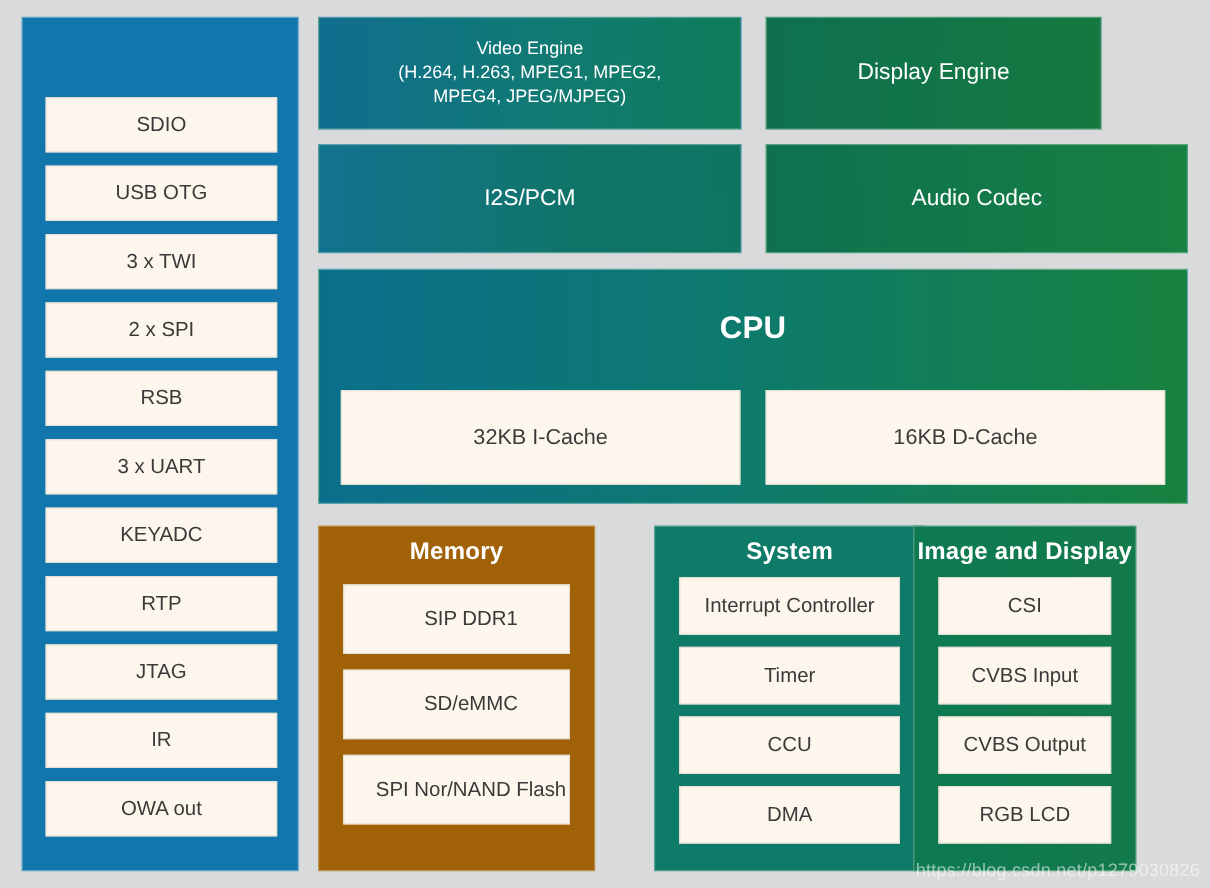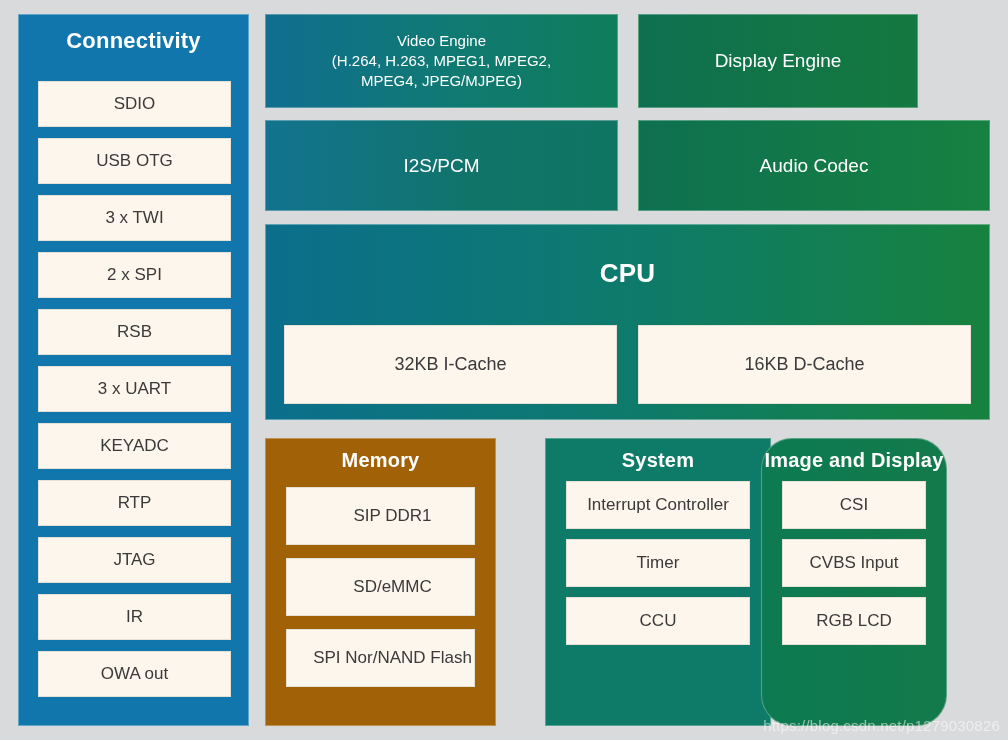--- a/index.html
+++ b/index.html
@@ -188,21 +188,20 @@
     background: #0e7a68;
     margin-left: 31px;
   }
   #system .chip-list { top: 42px; gap: 10px; }
   #system .chip { height: 48px; }
 
   #image-display {
     left: 761px;
     width: 186px;
     background: linear-gradient(to right, #0d7a52 0%, #137a4a 100%);
-    border-radius: 31px;
   }
   #image-display .chip-list { top: 42px; gap: 10px; }
   #image-display .chip { height: 48px; }
 
   
   #watermark {
     position: absolute;
     right: 8px;
     bottom: 6px;
     color: rgba(255,255,255,0.55);
@@ -210,21 +209,20 @@
     white-space: nowrap;
     letter-spacing: 0.2px;
   }
 </style>
 </head>
 <body>
 
 <div class="canvas">
 
   <div class="panel" id="connectivity">
-    <div class="panel-title">Connectivity</div>
     <div class="chip-list">
       <div class="chip">SDIO</div>
       <div class="chip">USB OTG</div>
       <div class="chip">3 x TWI</div>
       <div class="chip">2 x SPI</div>
       <div class="chip">RSB</div>
       <div class="chip">3 x UART</div>
       <div class="chip">KEYADC</div>
       <div class="chip">RTP</div>
       <div class="chip">JTAG</div>
@@ -259,27 +257,29 @@
       <div class="chip">SPI Nor/NAND Flash</div>
     </div>
   </div>
 
   <div class="panel group" id="system">
     <div class="panel-title">System</div>
     <div class="chip-list">
       <div class="chip">Interrupt Controller</div>
       <div class="chip">Timer</div>
       <div class="chip">CCU</div>
+      <div class="chip">DMA</div>
     </div>
   </div>
 
   <div class="panel group" id="image-display">
     <div class="panel-title">Image and Display</div>
     <div class="chip-list">
       <div class="chip">CSI</div>
       <div class="chip">CVBS Input</div>
+      <div class="chip">CVBS Output</div>
       <div class="chip">RGB LCD</div>
     </div>
   </div>
 
   <div id="watermark">https://blog.csdn.net/p1279030826</div>
 
 </div>
 
 </body></html>

